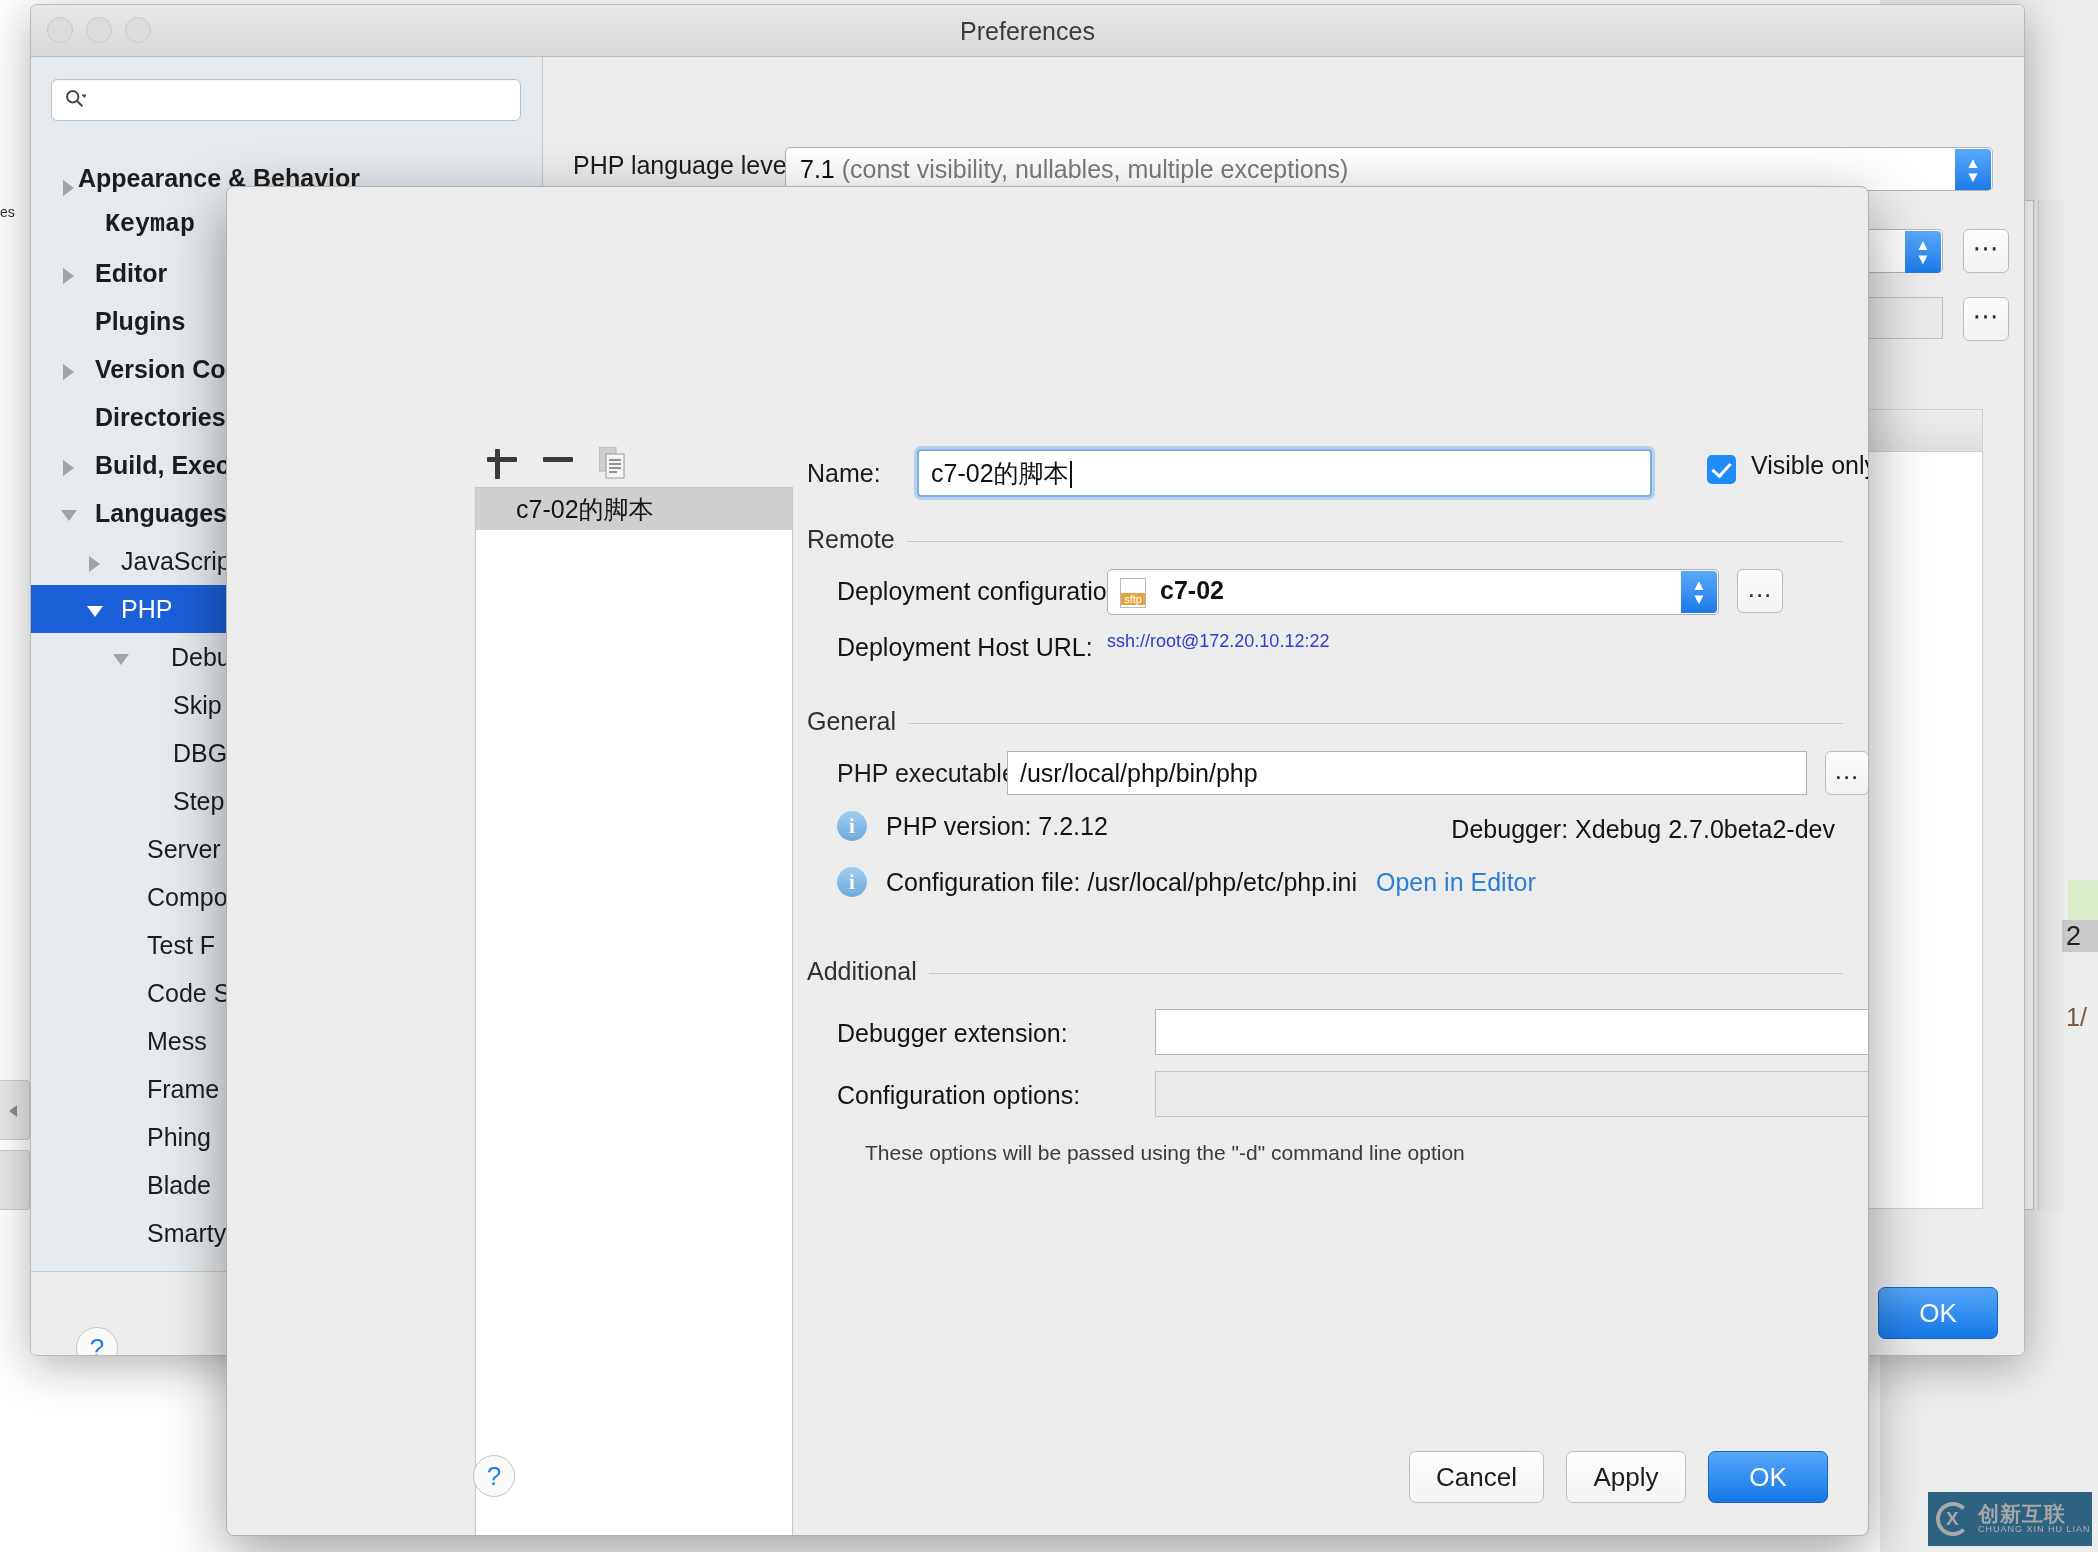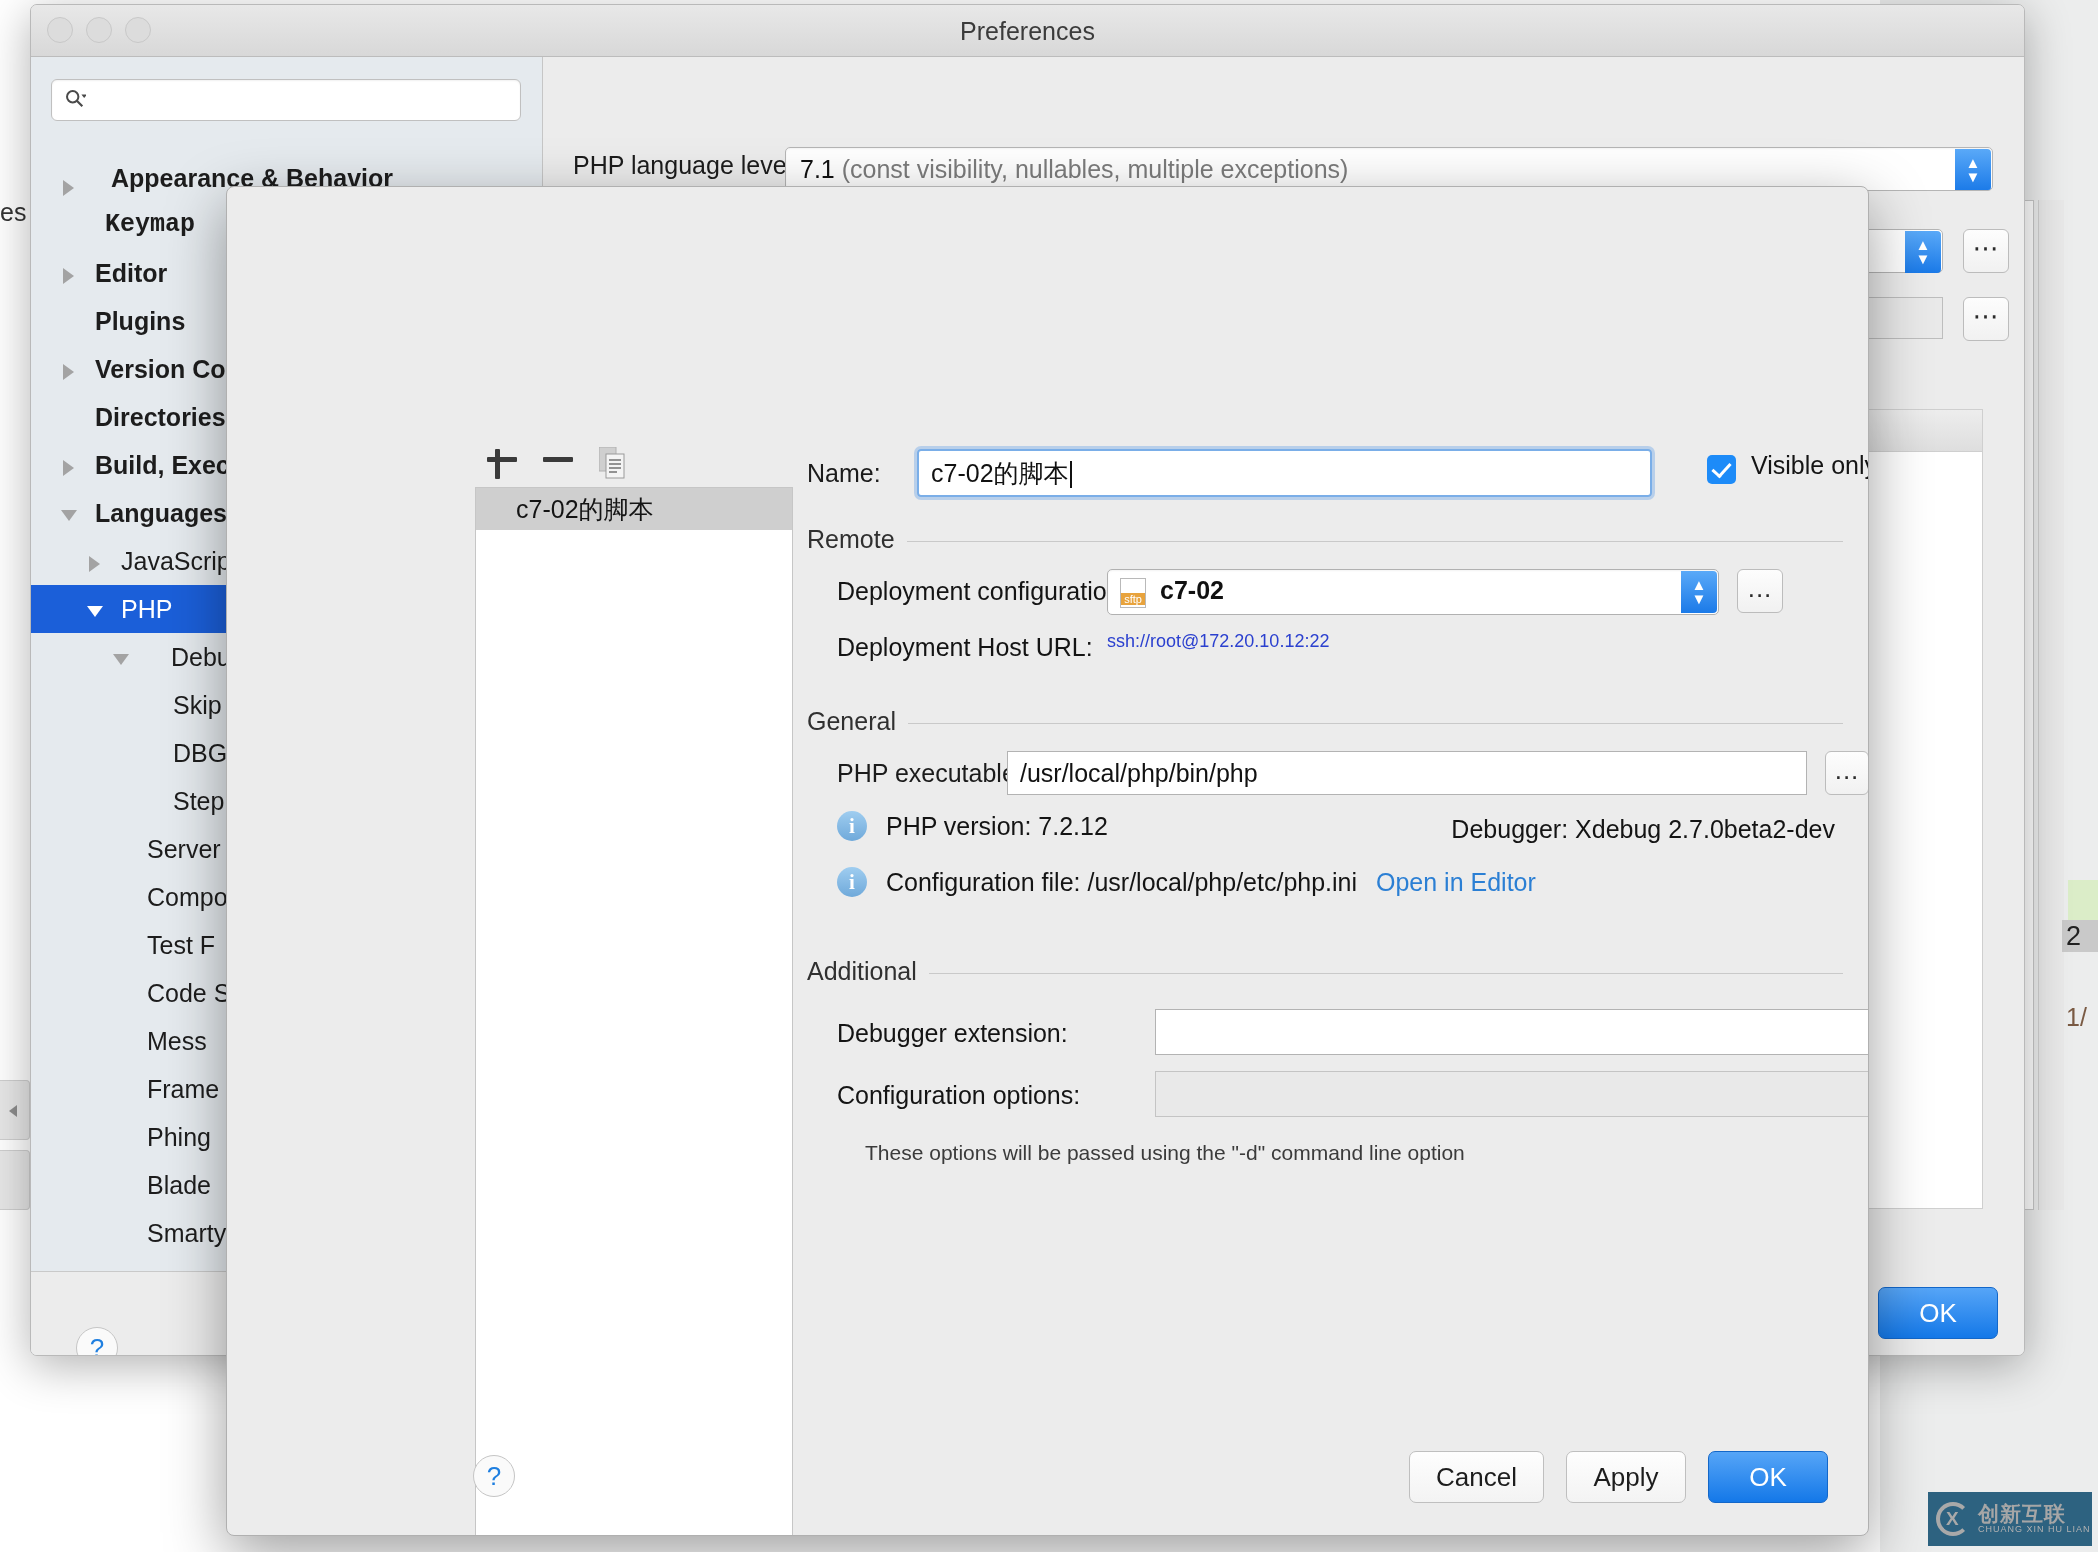--- a/index.html
+++ b/index.html
@@ -38,21 +38,21 @@
     position: absolute; left: 2062px; top: 920px; width: 36px; height: 32px;
     background: #c9c9c9; color:#222; font-size: 27px; line-height: 32px;
     padding-left: 4px; overflow: hidden;
   }
   .bg-chip-frac {
     position: absolute; left: 2062px; top: 1000px; width: 36px; height: 34px;
     color:#7a5a43; font-size: 25px; line-height: 34px; padding-left: 4px; overflow: hidden;
   }
   .bg-left-sliver {
     position: absolute; left: 0; top: 190px; width: 26px; height: 44px;
-    color:#333; font-size: 25px; line-height: 44px;
+    color:#333; font-size: 14px; line-height: 44px;
   }
   .bg-left-tool {
     position: absolute; left: 0; top: 1080px; width: 30px; height: 60px;
     background:#e7e7e7; border:1px solid #cfcfcf; border-left:none;
     border-radius:0 4px 4px 0;
   }
   .bg-left-tool2 {
     position: absolute; left: 0; top: 1150px; width: 30px; height: 60px;
     background:#e7e7e7; border:1px solid #cfcfcf; border-left:none;
     border-radius:0 4px 4px 0;
@@ -397,21 +397,21 @@
           <div class="search-box" title=""></div>
           <svg class="search-icon" viewBox="0 0 24 24">
             <circle cx="9.5" cy="9.5" r="6.2" fill="none" stroke="#4a4a4a" stroke-width="2.2"></circle>
             <line x1="14" y1="14" x2="20" y2="20" stroke="#4a4a4a" stroke-width="2.4"></line>
             <polygon points="19,7 25,7 22,11" fill="#4a4a4a"></polygon>
           </svg>
         </div>
         <div class="tree" id="tree">
             <div class="tree-row bold first">
               <span class="arrow-r" style="left: 32px;"></span>
-              <span class="tlabel" style="left: 80px;">Appearance &amp; Behavior</span>
+              <span class="tlabel" style="left: 47px;">Appearance &amp; Behavior</span>
             </div>
             <div class="tree-row bold">
               <span class="tlabel" style="left: 74px; font-family: Liberation Mono, monospace;">Keymap</span>
             </div>
             <div class="tree-row bold">
               <span class="arrow-r" style="left: 32px;"></span>
               <span class="tlabel" style="left: 64px;">Editor</span>
             </div>
             <div class="tree-row bold">
               <span class="tlabel" style="left: 64px;">Plugins</span>

